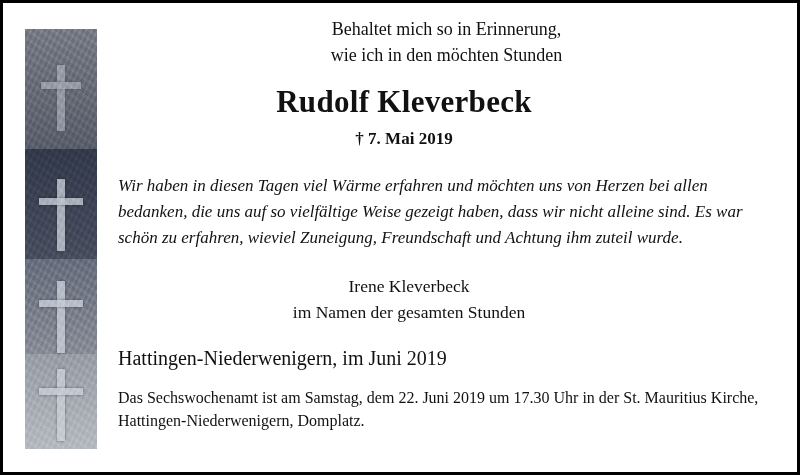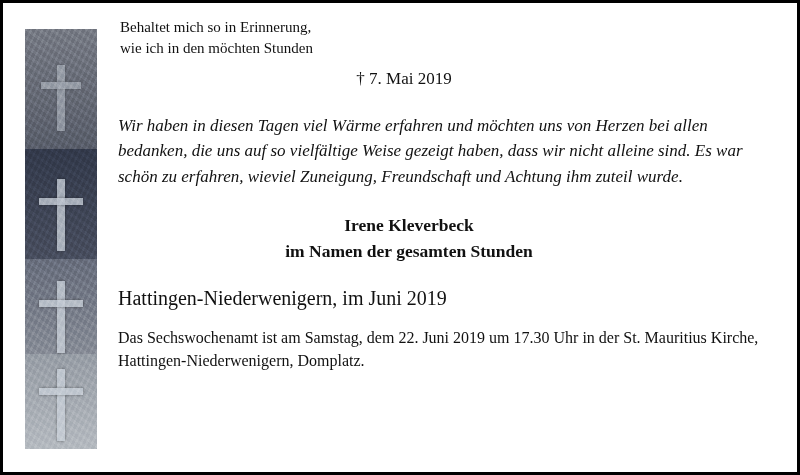--- a/index.html
+++ b/index.html
@@ -75,53 +75,55 @@
   .cross-c { top: 252px; width: 44px; height: 72px; opacity: 0.9; }
   .cross-d { top: 340px; width: 44px; height: 72px; opacity: 0.88; }
 
   .content {
     position: absolute;
     left: 112px;
     top: 14px;
     right: 24px;
   }
   .verse {
-    font-size: 15px;
+    font-size: 18px;
     line-height: 1.42;
     margin: 0 0 0 5px;
+    text-align: center;
   }
   .verse div { white-space: nowrap; }
 
   .name {
     text-align: center;
     font-size: 31px;
     font-weight: bold;
     letter-spacing: 0.3px;
     margin: 16px 0 0 0;
     padding-right: 80px;
   }
   .date {
     text-align: center;
     font-size: 17px;
     margin: 9px 0 3px 0;
     padding-right: 80px;
+    font-weight: bold;
   }
   .body-text {
     font-size: 17px;
     line-height: 1.52;
     margin: 24px 0 0 3px;
     text-align: left;
     font-style: italic;
   }
   .body-text.second {
     margin-top: 19px;
   }
   .signature {
     text-align: center;
-    font-weight: bold;
+    font-weight: normal;
     font-size: 17.5px;
     line-height: 1.5;
     margin: 22px 0 0 0;
     padding-right: 70px;
   }
   .place-date {
     font-size: 20px;
     margin: 22px 0 0 3px;
   }
   .notice {
@@ -159,20 +161,21 @@
     <div class="grain"></div>
   </div>
 
   <div class="content">
 
     <div class="verse">
       <div>Behaltet mich so in Erinnerung,</div>
       <div>wie ich in den möchten Stunden</div>
     </div>
 
+    <div class="name">Rudolf Kleverbeck</div>
 
     <div class="date">† 7. Mai 2019</div>
 
     <p class="body-text">Wir haben in diesen Tagen viel Wärme erfahren und möchten uns von Herzen bei allen bedanken, die uns auf so vielfältige Weise gezeigt haben, dass wir nicht alleine sind. Es war schön zu erfahren, wieviel Zuneigung, Freundschaft und Achtung ihm zuteil wurde.</p>
 
 
     <div class="signature">
       <div>Irene Kleverbeck</div>
       <div>im Namen der gesamten Stunden</div>
     </div>

